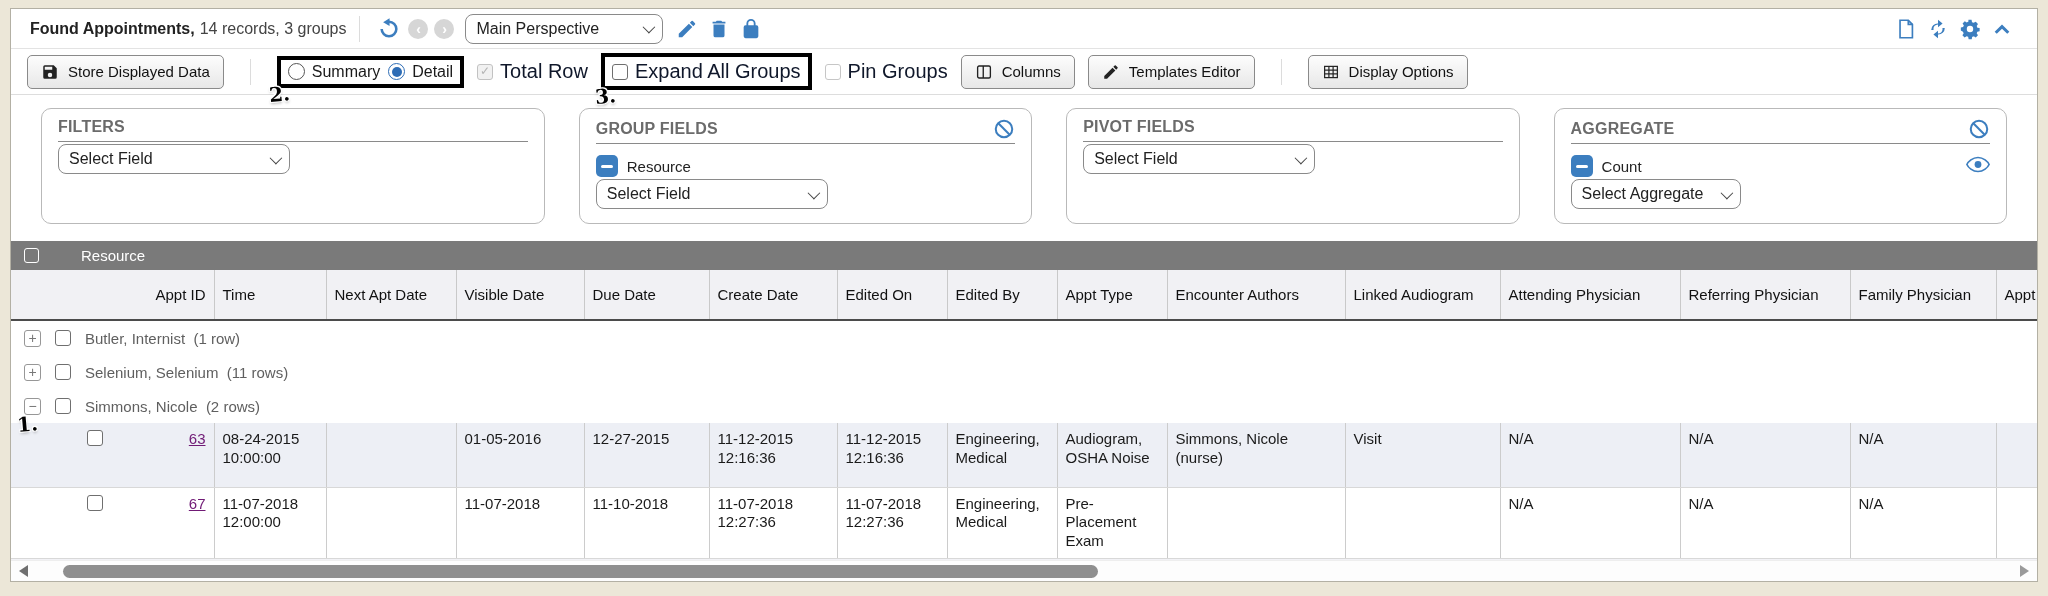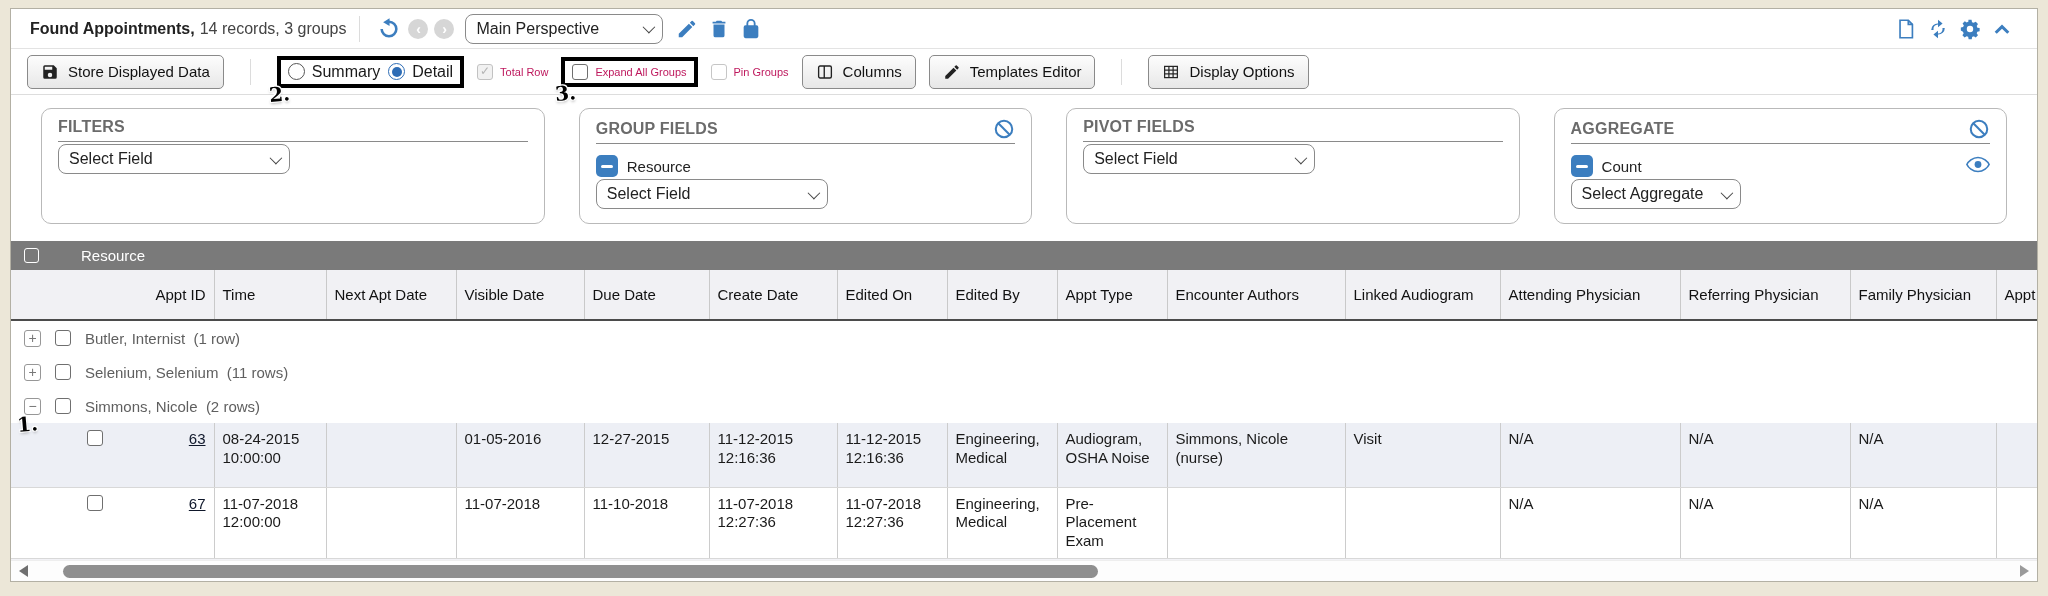--- a/index.html
+++ b/index.html
@@ -31,21 +31,21 @@
     background:#fff; padding:5px 10px; font-size:16px; color:#222; cursor:pointer; }
   .select .chev { width:9px; height:9px; border-right:1.8px solid #444; border-bottom:1.8px solid #444;
     transform:rotate(45deg) translateY(-2px); margin-left:16px; flex:0 0 auto; }
   .perspective { min-width:198px; margin:0 8px; }
   .spacer { flex:1; }
   
   .toolbar { display:flex; align-items:center; height:46px; padding:0 16px; gap:13px; border-bottom:1px solid #ddd; flex:0 0 auto; }
   .btn { display:inline-flex; align-items:center; gap:9px; border:1px solid #8a8a8a; border-radius:5px;
     background:linear-gradient(#fdfdfd,#e7e7e7); padding:7px 13px; font-size:15px; color:#111; cursor:pointer; white-space:nowrap; }
   .btn svg { width:18px; height:18px; }
-  .chk-group, .radio-group { display:flex; align-items:center; gap:7px; font-size:11px; color:#be185d; white-space:nowrap; }
+  .chk-group, .radio-group { display:flex; align-items:center; gap:7px; font-size:20px; color:#0f172a; white-space:nowrap; }
   .hl-box { border:4px solid #000; padding:3px 7px; display:flex; align-items:center; gap:8px; position:relative; }
   .cb { display:inline-block; width:16px; height:16px; border:1.6px solid #6f6f6f; border-radius:3px; background:#fff; flex:0 0 auto; }
   .cb.gray  { border-color:#c2c2c2; background:#f1f1f1; }
   .cb.gray::after { content:"\2713"; display:block; text-align:center; line-height:13px; font-size:12px; color:#b5b5b5; }
   .cb.light { border-color:#c6c6c6; }
   .cb.white { border-color:#fff; background:transparent; width:15px; height:15px; }
   .radio { width:17px; height:17px; border:1.6px solid #555; border-radius:50%; background:#fff; position:relative; flex:0 0 auto; }
   .radio.sel { border-color:#2e6db6; }
   .radio.sel::after { content:""; position:absolute; inset:2.5px; border-radius:50%; background:#2e6db6; }
   .radio-item { display:flex; align-items:center; gap:7px; }
@@ -81,21 +81,21 @@
   th.num { text-align:right; }
   tr.grp td { padding:0; border:none; background:#fff; height:34px; }
   .grp-inner { display:flex; align-items:center; gap:14px; padding-left:13px; position:relative; height:34px; color:#5f5f5f; font-size:15px; }
   .exp { width:17px; height:17px; border:1px solid #979797; border-radius:3px; background:#fff; color:#777;
     font-size:14px; line-height:14px; text-align:center; flex:0 0 auto; cursor:pointer; }
   tr.data td { vertical-align:top; padding:7px 8px; border-right:1px solid #ccc; border-bottom:1px solid #d8d8d8; line-height:1.25; overflow:hidden; }
   tr.data td.col-sel { border-right:none; text-align:right; padding-right:13px; }
   tr.data.odd td { background:#edeff5; }
   tr.data { height:64px; }
   td.num { text-align:right; }
-  .id-link { text-decoration:underline; color:#0f172a; cursor:pointer; }
+  .id-link { text-decoration:underline; color:#701a75; cursor:pointer; }
   tr.footer td { background:#f2f2f6; border:none; border-top:1px solid #ccc; height:30px; padding:0 0 0 13px; vertical-align:middle; }
   
   .hscroll { height:21px; flex:0 0 auto; background:#fdfdfd; position:relative; border-top:1px solid #eee; }
   .sb-left { position:absolute; left:8px; top:4px; width:0; height:0; border-top:6px solid transparent; border-bottom:6px solid transparent; border-right:9px solid #6f6f6f; cursor:pointer; }
   .sb-right { position:absolute; right:8px; top:4px; width:0; height:0; border-top:6px solid transparent; border-bottom:6px solid transparent; border-left:9px solid #9a9a9a; cursor:pointer; }
   .sb-thumb { position:absolute; left:52px; top:3.5px; width:1035px; height:13px; background:#8f8f8f; border-radius:7px; cursor:grab; }
 </style>
 </head>
 <body>
 

